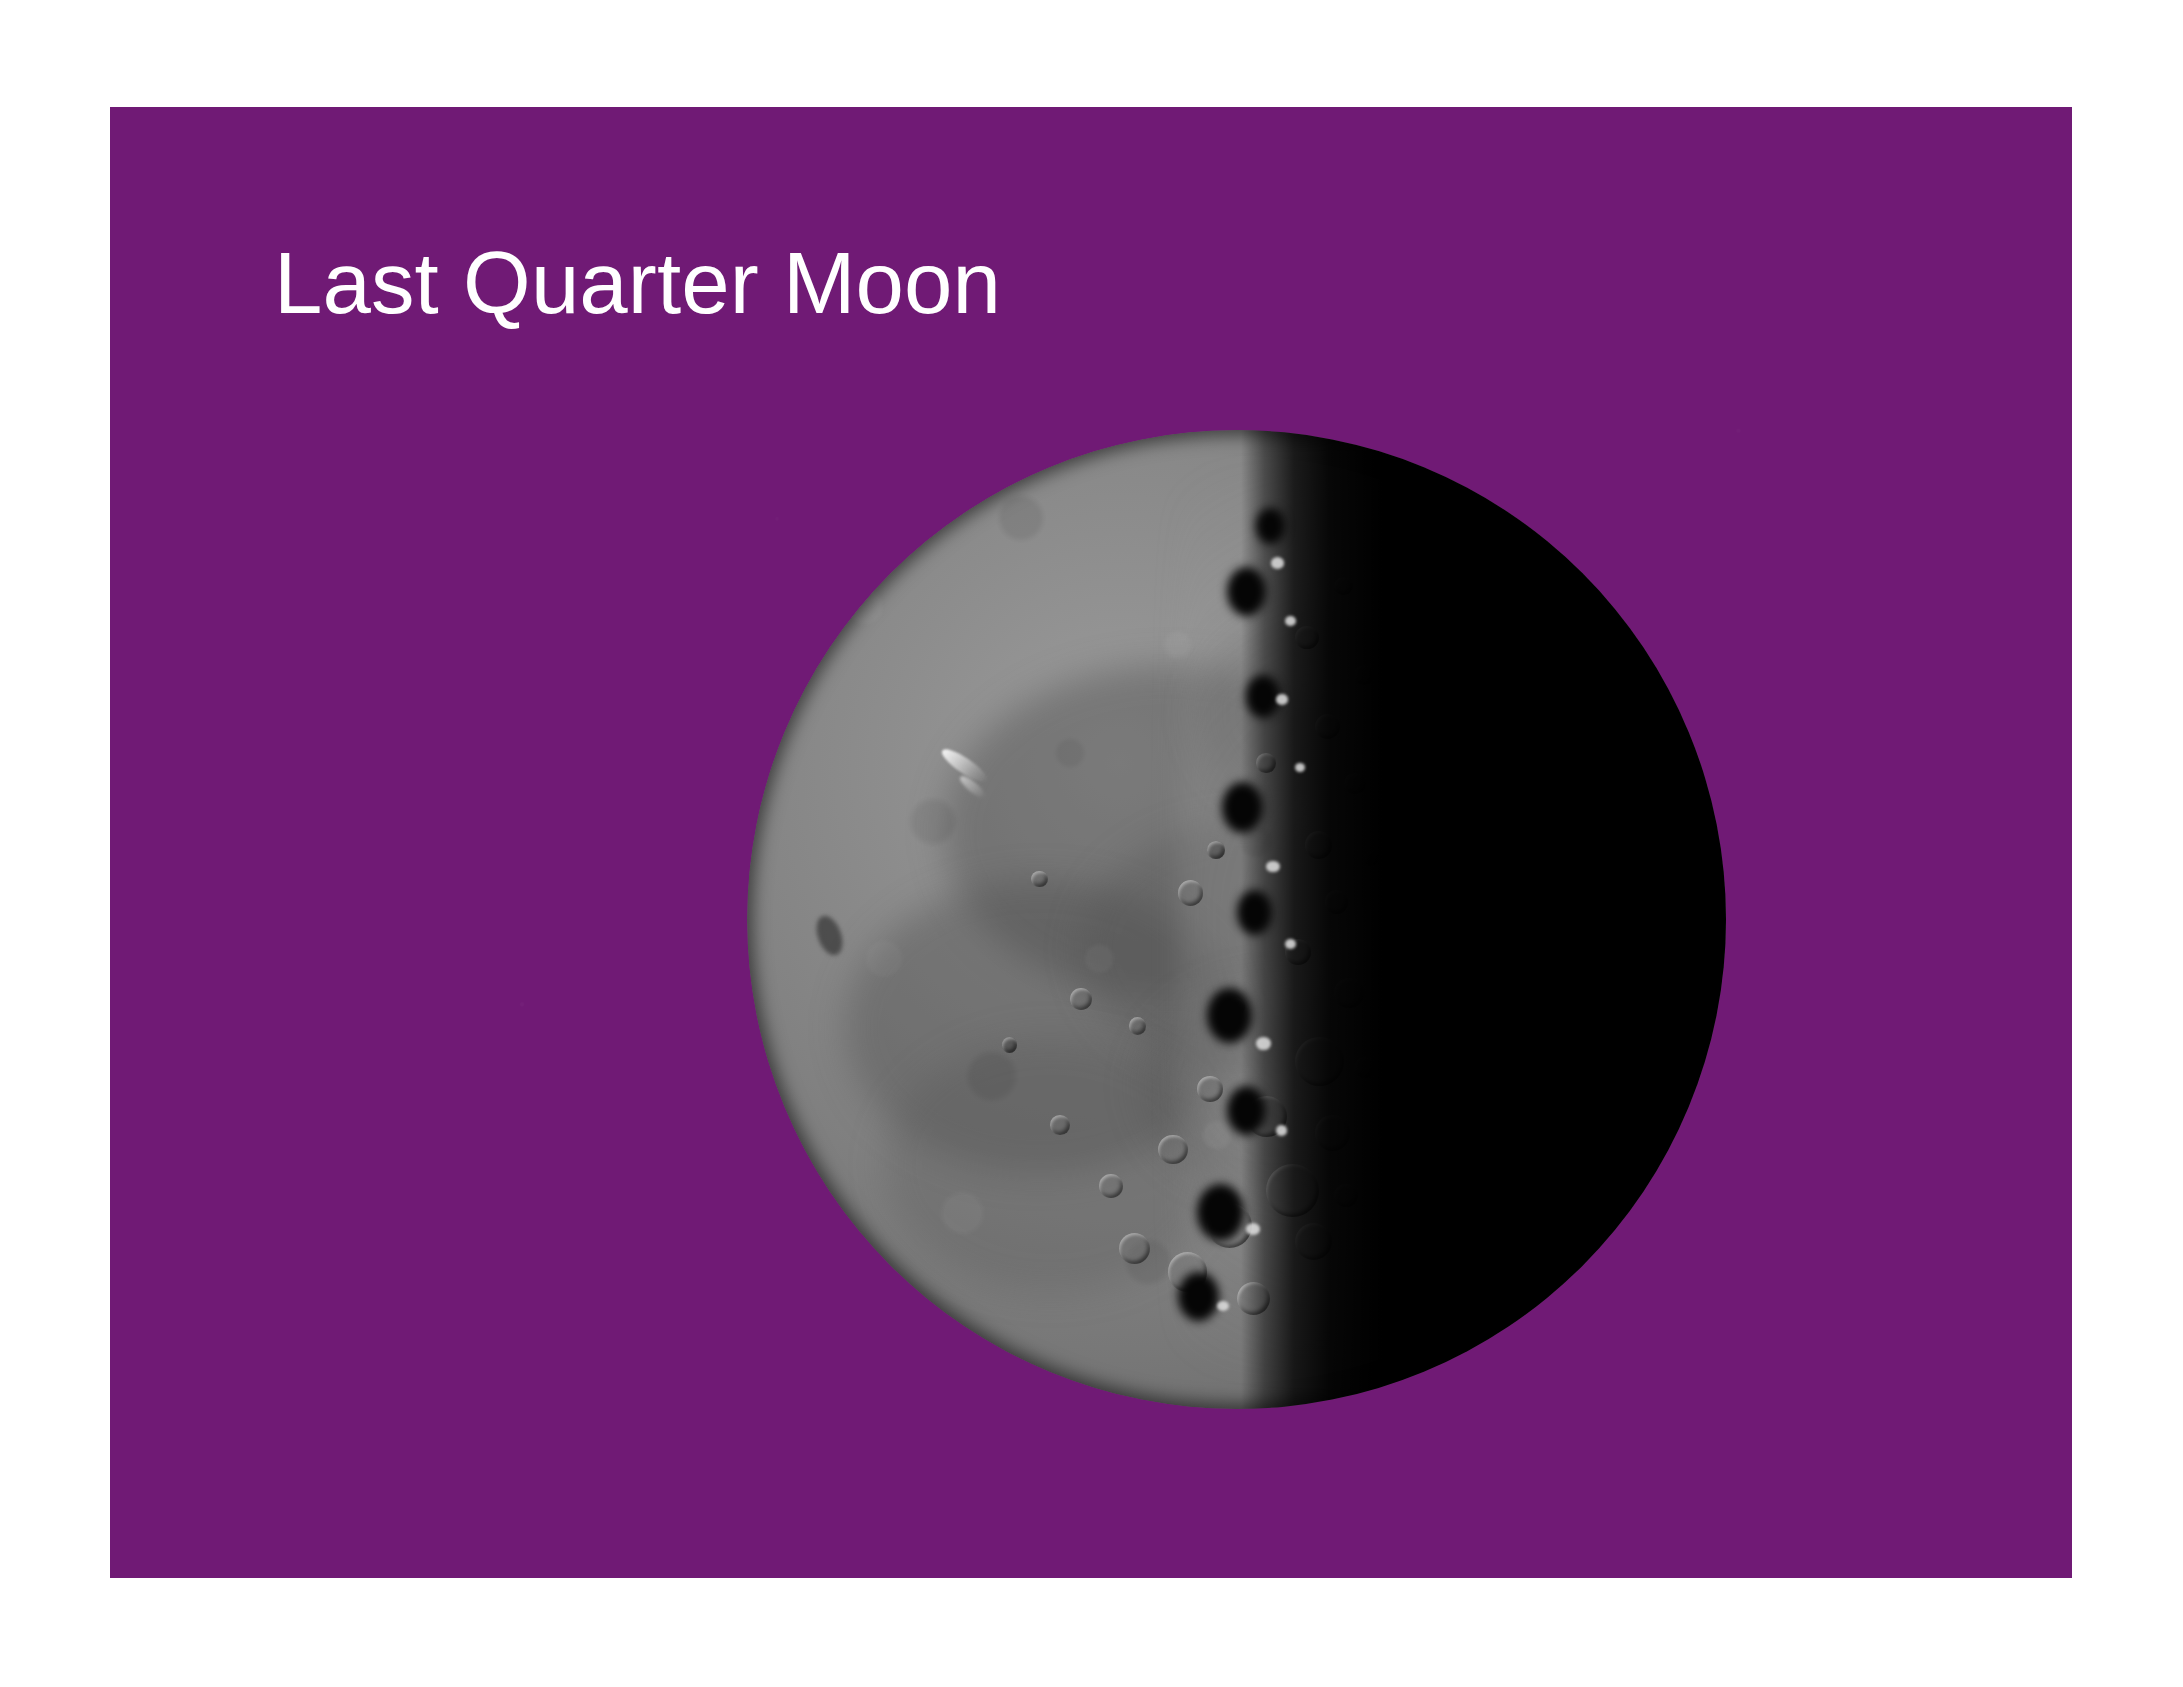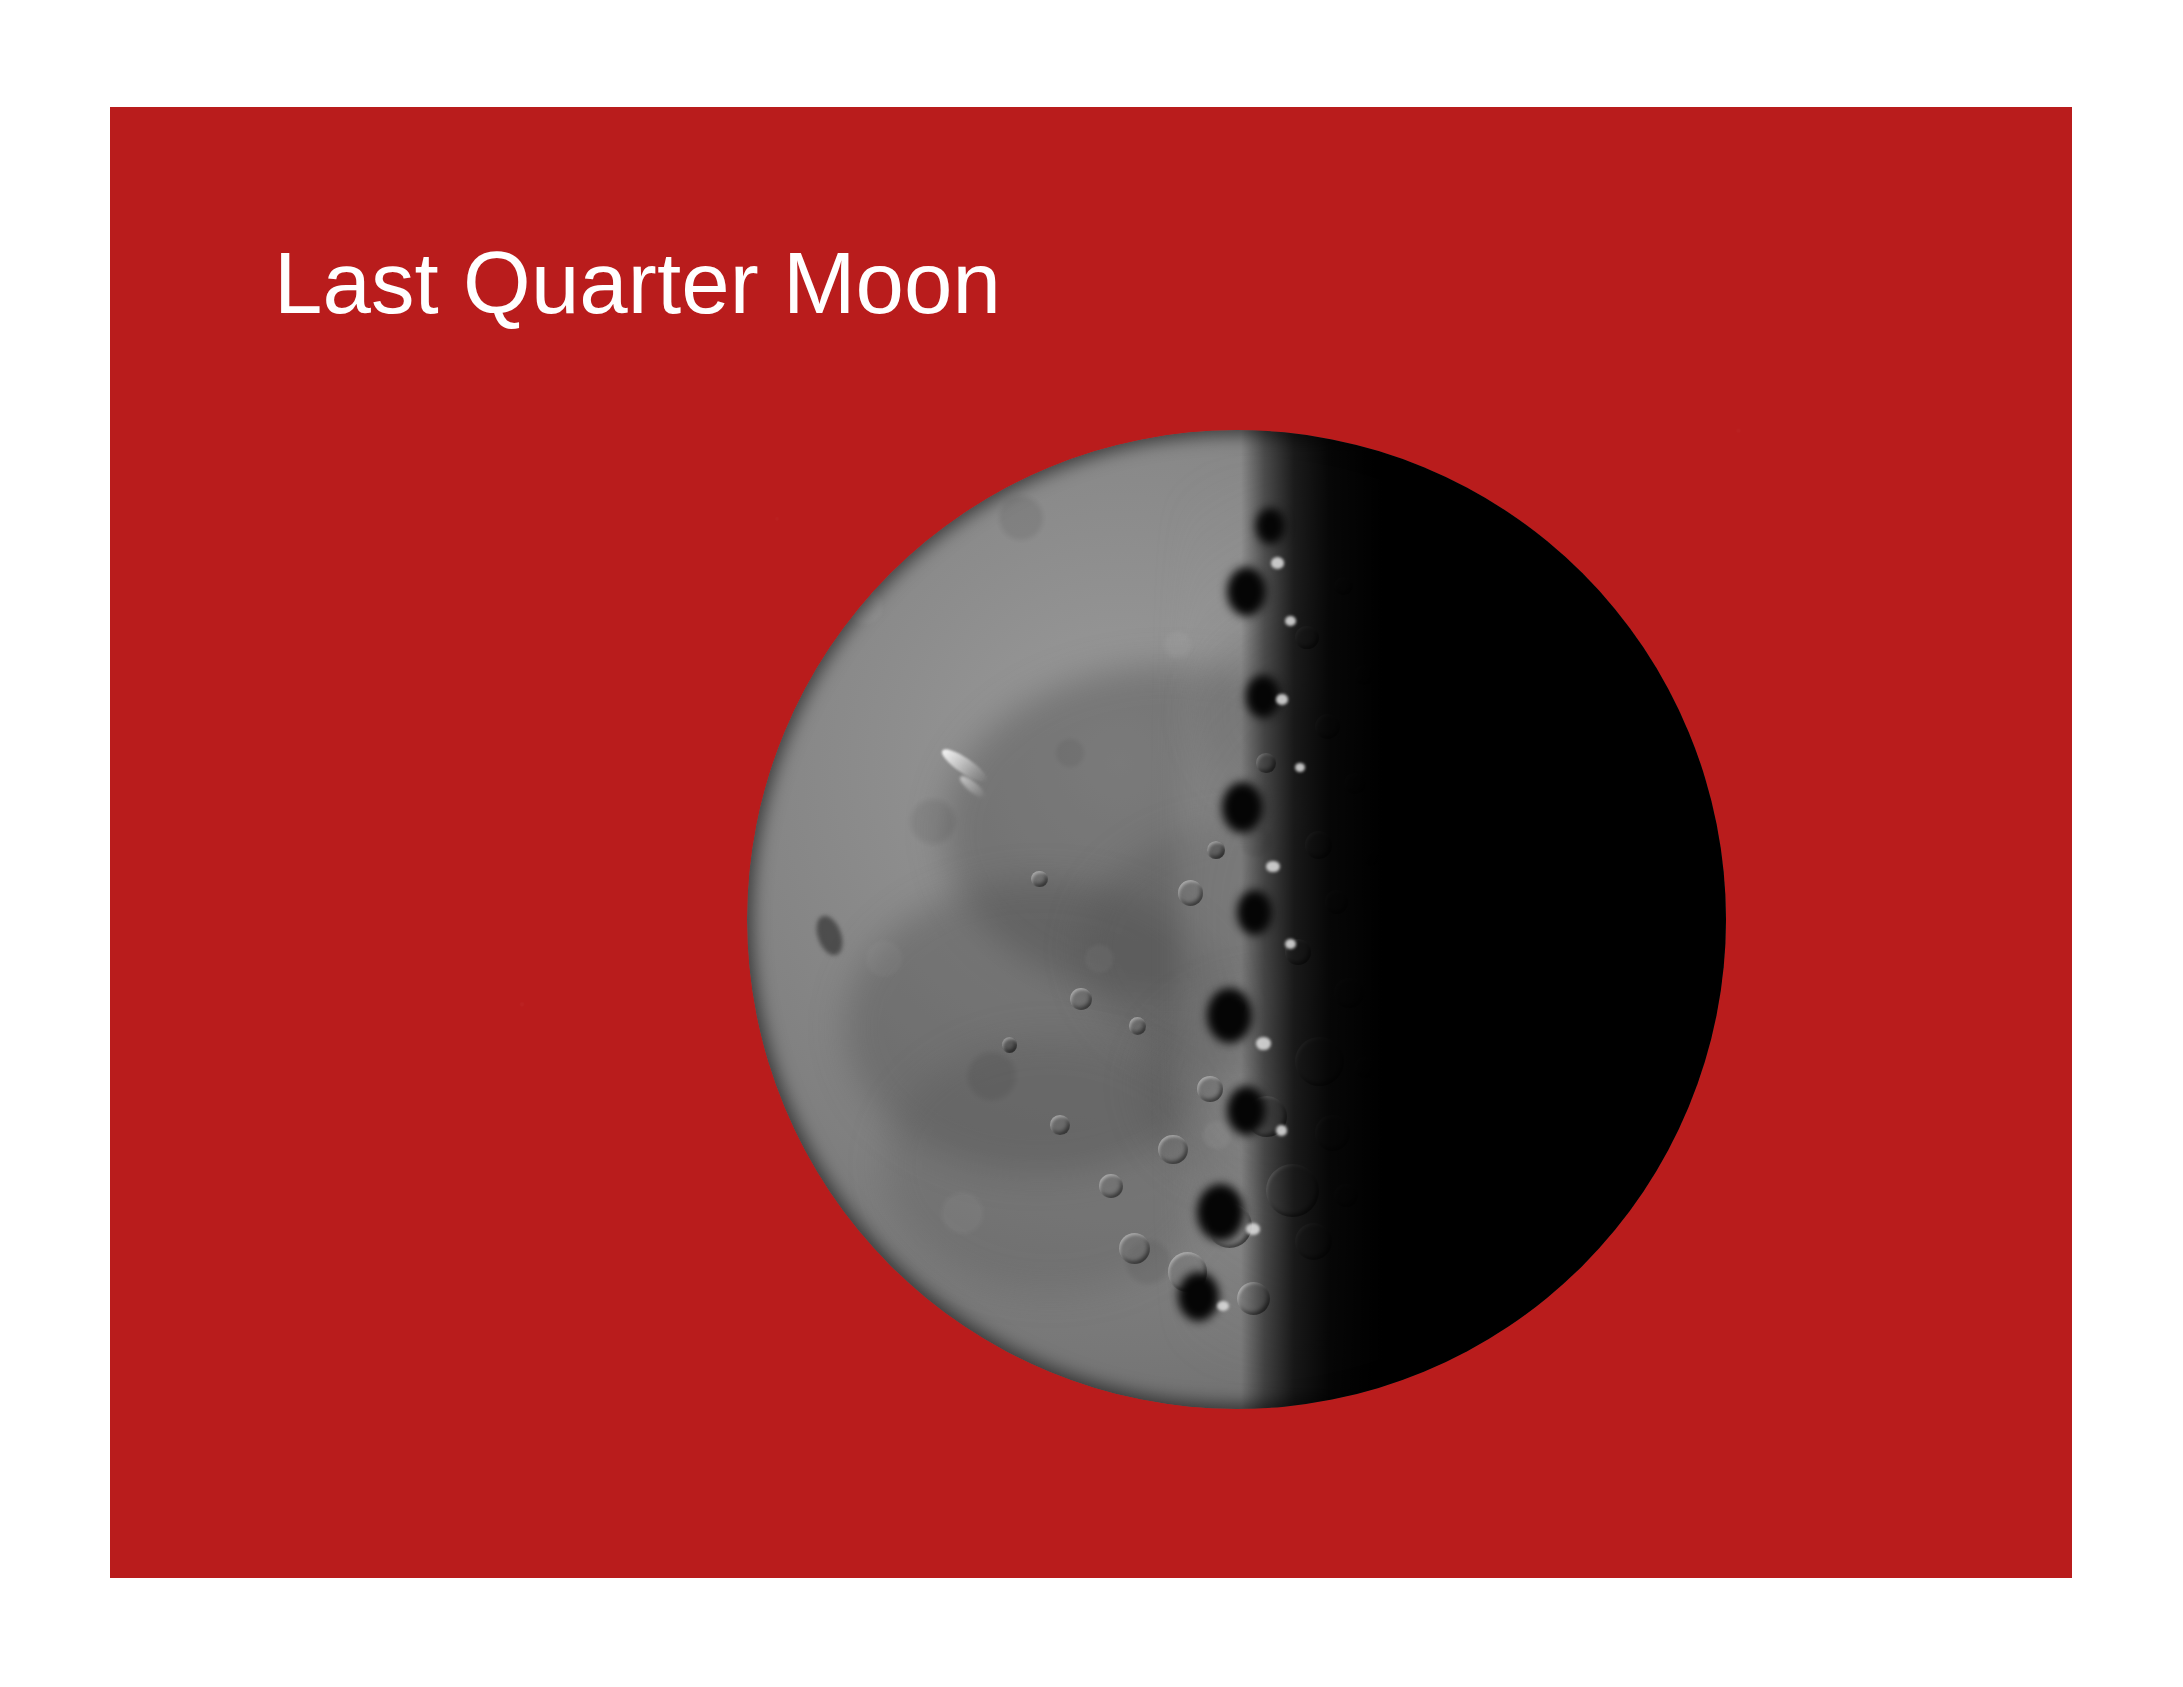--- a/index.html
+++ b/index.html
@@ -24,21 +24,21 @@
     background: #ffffff;
   }
 
   
   #photo-panel {
     position: absolute;
     left: 110px;
     top: 107px;
     width: 1962px;
     height: 1471px;
-    background: #b91c1c;
+    background: #701a75;
     overflow: hidden;
   }
 
   
   #photo-title {
     position: absolute;
     left: 164px;          
     top: 132px;
     font-size: 87px;
     line-height: 1.0;

